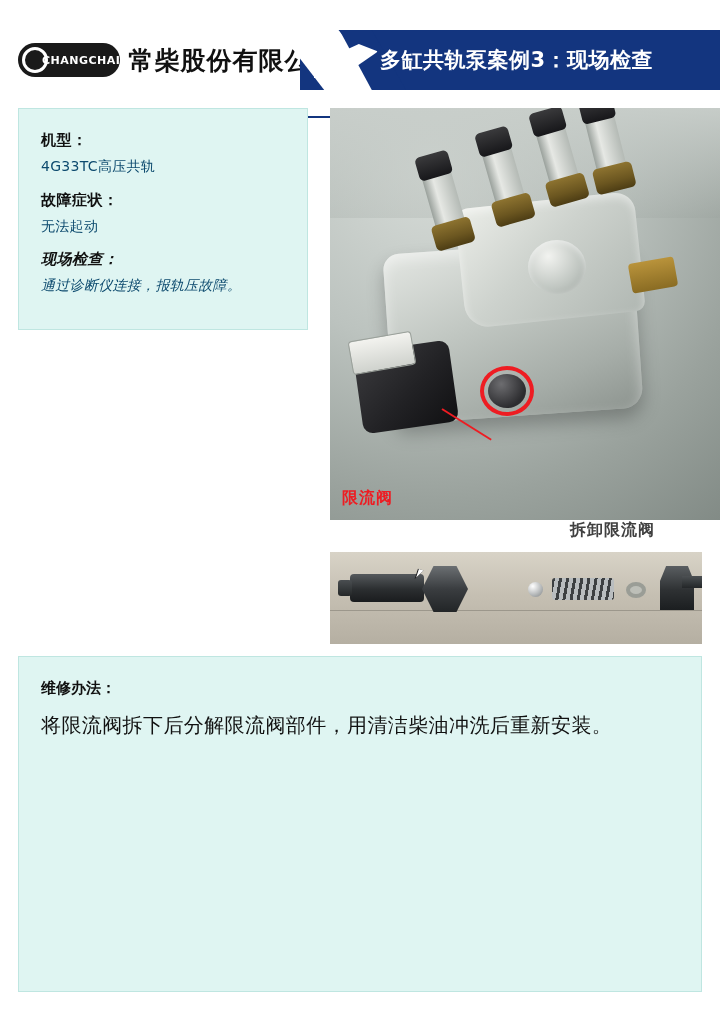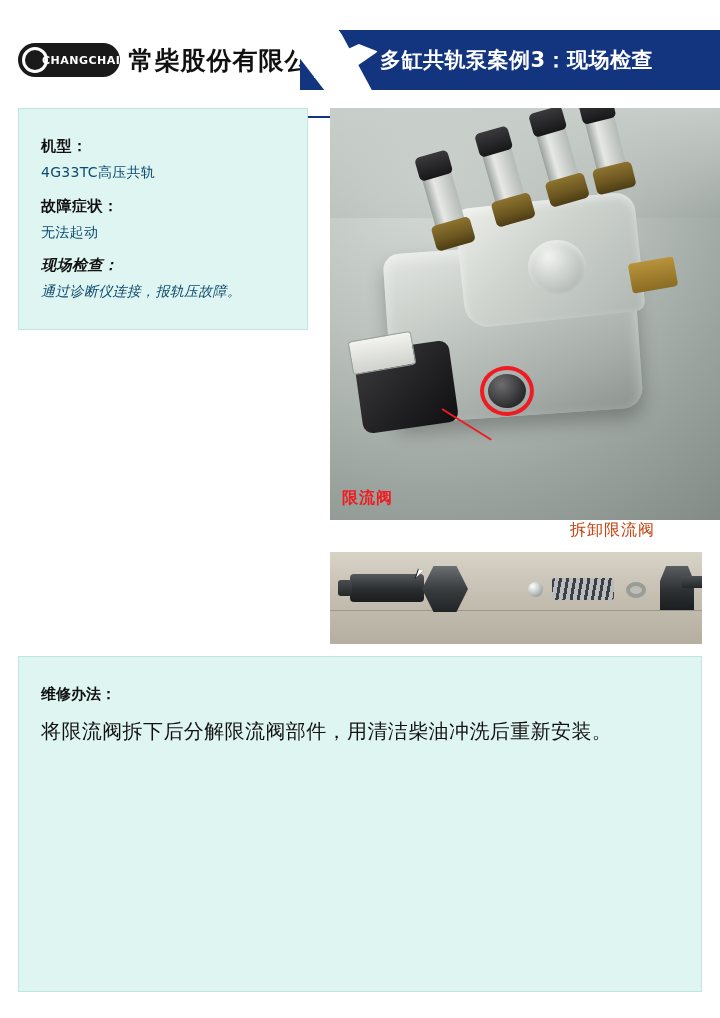--- a/index.html
+++ b/index.html
@@ -113,21 +113,21 @@
   
   .panel {
     position: absolute;
     background: #dff5f2;
     border: 1px solid #bfe6e1;
   }
   .panel-info { left: 18px; top: 108px; width: 290px; height: 222px; }
   .panel-cause { left: 18px; top: 360px; width: 290px; height: 282px; }
   .panel-repair { left: 18px; top: 656px; width: 684px; height: 336px; }
 
-  .panel-inner { padding: 28px 18px 14px 22px; }
+  .panel-inner { padding: 22px 18px 14px 22px; }
 
   .blk { margin-bottom: 13px; }
   .blk:last-child { margin-bottom: 12px; font-style: italic; }
   .blk-title {
     font-size: 15px;
     font-weight: bold;
     color: #111111;
     margin-bottom: 6px;
     letter-spacing: 0.5px;
   }
@@ -352,23 +352,23 @@
     content: "";
     position: absolute;
     left: -5px; top: 0;
     width: 0; height: 0;
     border-left: 5px solid #ffffff;
     border-bottom: 9px solid transparent;
   }
   .label-remove {
     position: absolute;
     left: 570px; top: 520px;
-    color: #c2410c;
+    color: #404040;
     font-size: 16px;
-    font-weight: normal;
+    font-weight: bold;
     letter-spacing: 1px;
     white-space: nowrap;
   }
 </style>
 </head>
 <body>
 
 <div class="page">
 
   <div class="header">

